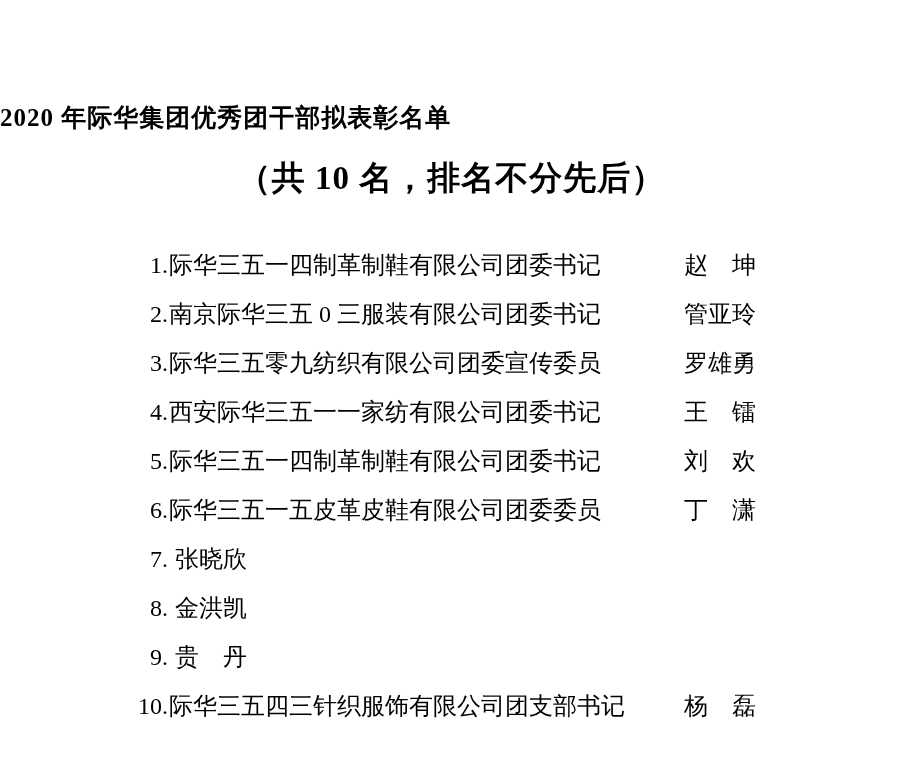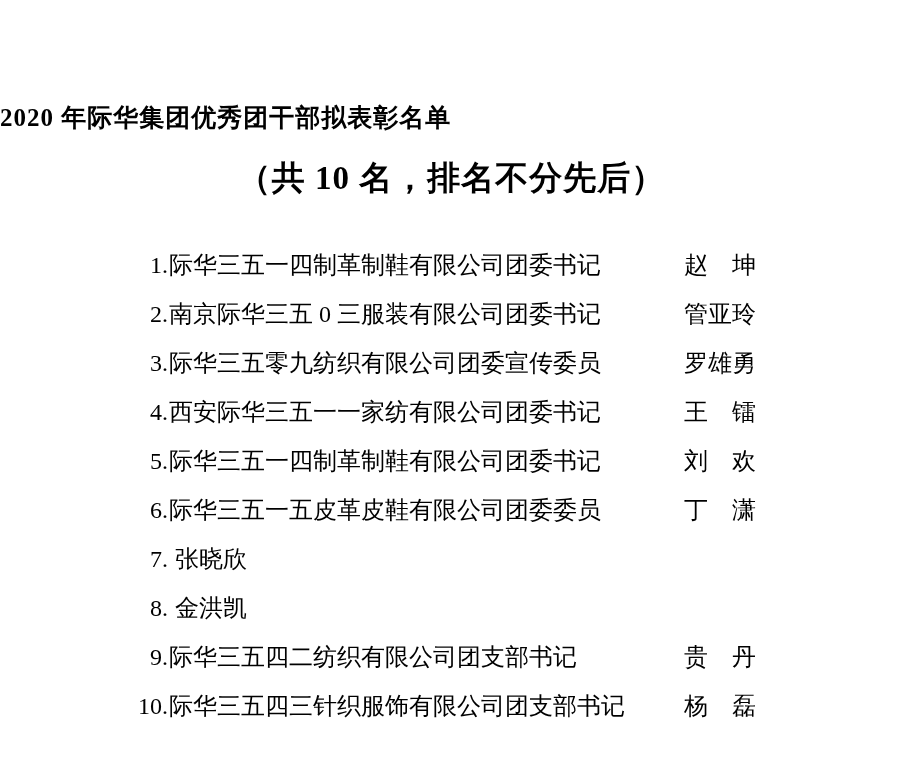--- a/index.html
+++ b/index.html
@@ -117,21 +117,20 @@
       <span class="item-name">张晓欣</span>
     </div>
 
     <div class="list-item">
       <span class="item-index">8.</span>
       <span class="item-name">金洪凯</span>
     </div>
 
     <div class="list-item">
       <span class="item-index">9.</span>
-      <span class="item-org">际华三五四二纺织有限公司团支部书记</span>
       <span class="item-name">贵　丹</span>
     </div>
 
     <div class="list-item">
       <span class="item-index">10.</span>
       <span class="item-org">际华三五四三针织服饰有限公司团支部书记</span>
       <span class="item-name">杨　磊</span>
     </div>
 
   </div>

